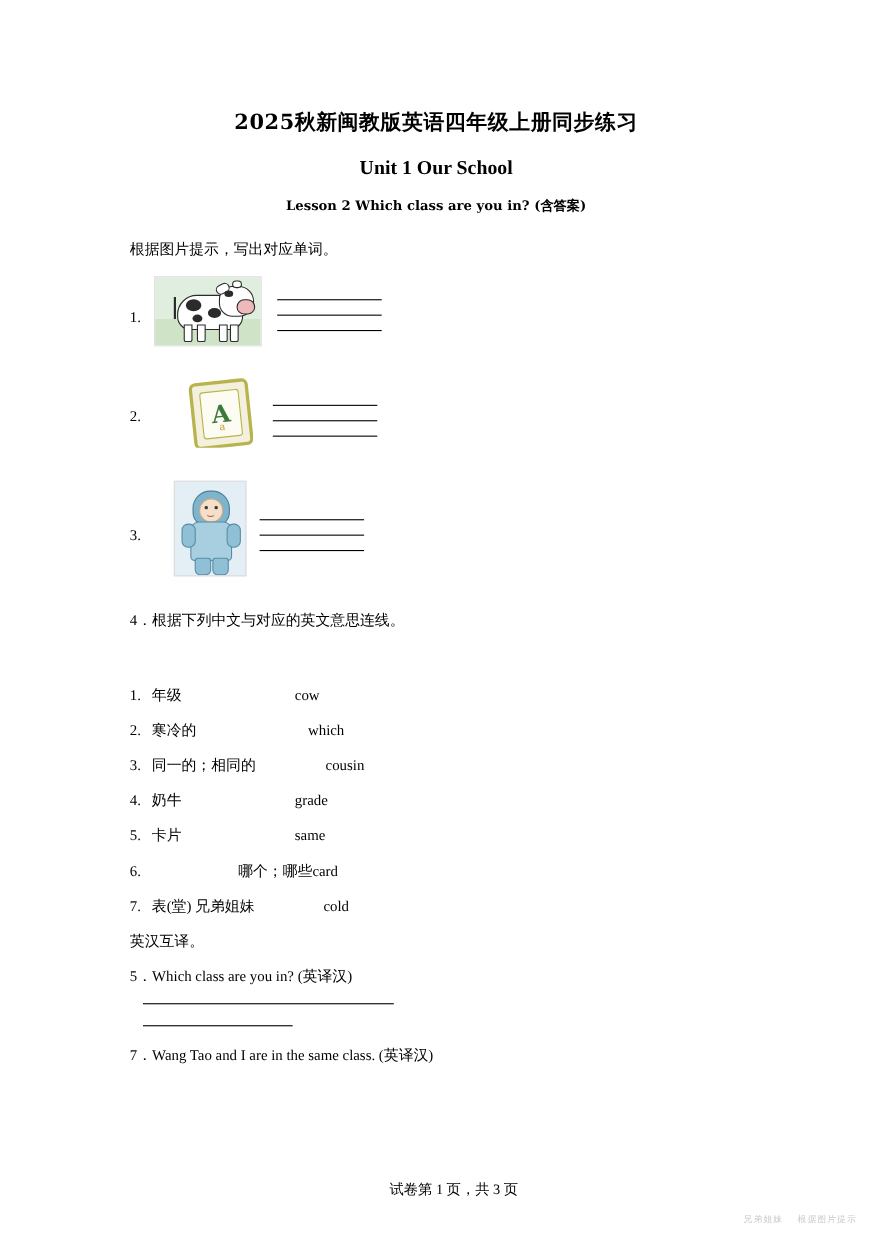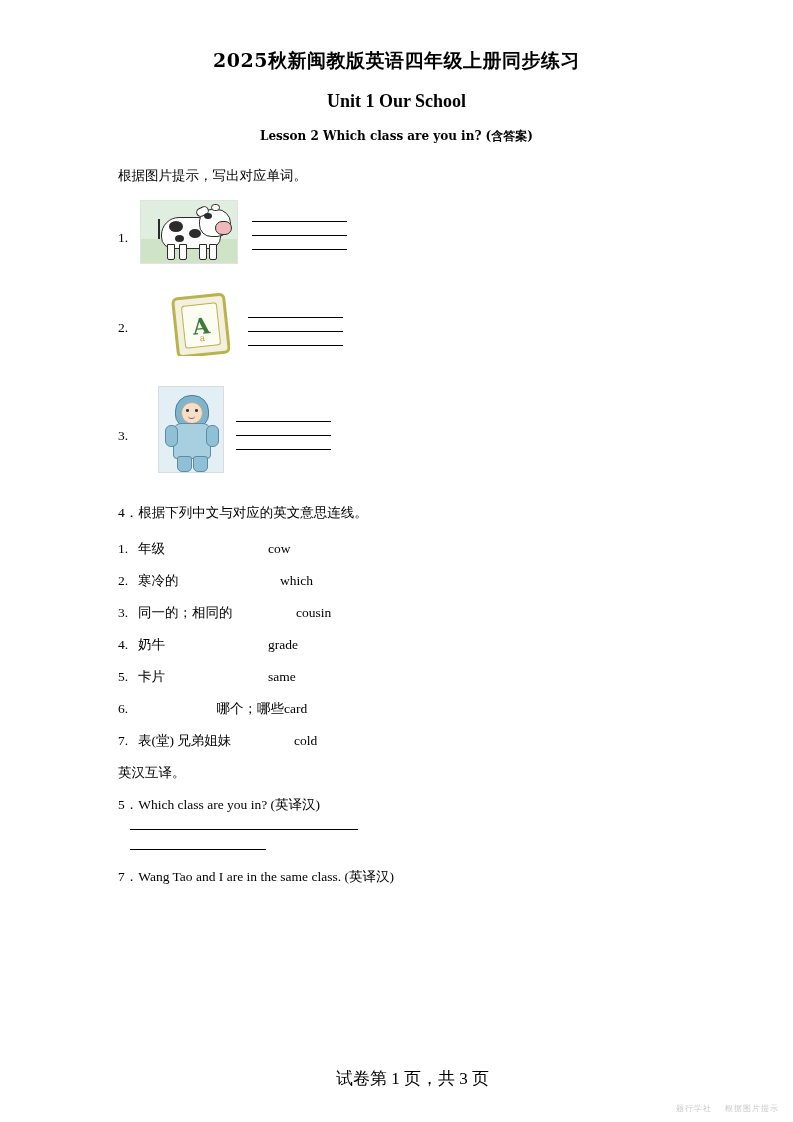--- a/index.html
+++ b/index.html
@@ -16,21 +16,21 @@
     overflow: hidden;
   }
   .page {
     position: relative;
     width: 793px;
     height: 1122px;
     box-sizing: border-box;
     padding: 0 118px;
   }
   .title-block {
-    padding-top: 48px;
+    padding-top: 99px;
     text-align: center;
   }
   .doc-title {
     font-family: "DejaVu Serif", serif;
     font-weight: bold;
     font-size: 19px;
     letter-spacing: 0.5px;
     margin: 0 0 18px 0;
     line-height: 1.3;
   }
@@ -106,21 +106,21 @@
     border-bottom: 1px solid #000;
     height: 1px;
     margin: 8px 0 18px 12px;
   }
   .footer {
     position: absolute;
     left: 0;
     right: 0;
     bottom: 32px;
     text-align: center;
-    font-size: 17px;
+    font-size: 13px;
     margin-left: 32px;
   }
   .watermark {
     position: absolute;
     right: 14px;
     bottom: 8px;
     font-size: 8px;
     color: #c9c9c9;
     letter-spacing: 1px;
   }
@@ -383,21 +383,21 @@
         <div class="ln"></div>
         <div class="ln"></div>
     </div>
   </div>
 
   <div class="match-section">
     <p class="q-line">4．根据下列中文与对应的英文意思连线。</p>
 
     <div class="match-row">
       <span class="match-idx">1.</span>
-      <span class="match-cn" style="width:130px;">年级</span>
+      <span class="match-cn" style="width:130px;margin-top:32px;">年级</span>
       <span class="match-en">cow</span>
     </div>
     <div class="match-row">
       <span class="match-idx">2.</span>
       <span class="match-cn" style="width:142px;font-family:Liberation Serif, serif;">寒冷的</span>
       <span class="match-en">which</span>
     </div>
     <div class="match-row">
       <span class="match-idx">3.</span>
       <span class="match-cn" style="width:158px;">同一的；相同的</span>
@@ -430,17 +430,17 @@
   <p class="plain-line">5．Which class are you in? (英译汉)</p>
   <div class="blank-rule" style="width:228px;"></div>
 
   <div class="blank-rule" style="width:136px;"></div>
 
   <p class="plain-line">7．Wang Tao and I are in the same class. (英译汉)</p>
 
   <div class="footer">试卷第 1 页，共 3 页</div>
 
   <div class="watermark">
-    <span>题行学社</span>
+    <span>兄弟姐妹</span>
     <span>根据图片提示</span>
   </div>
 
 </div>
 
 </body></html>

